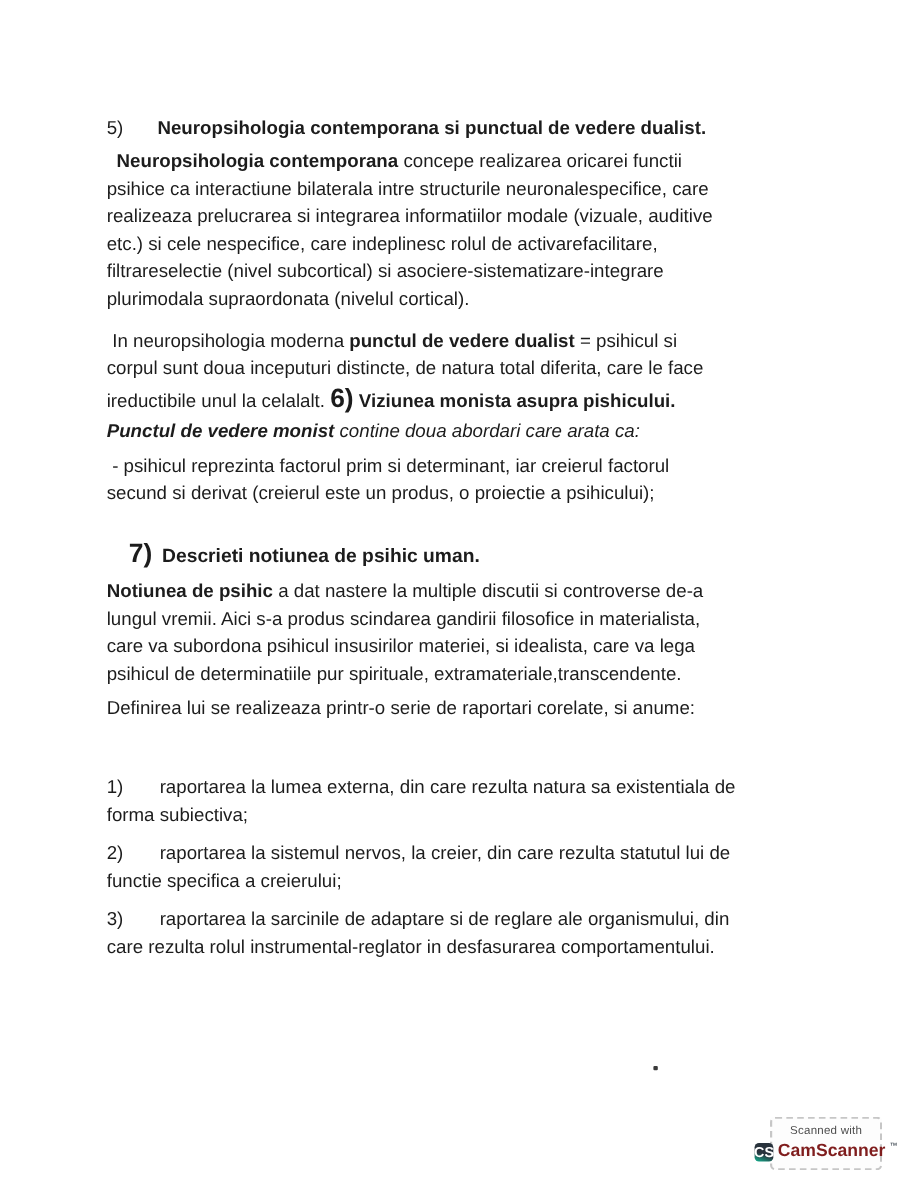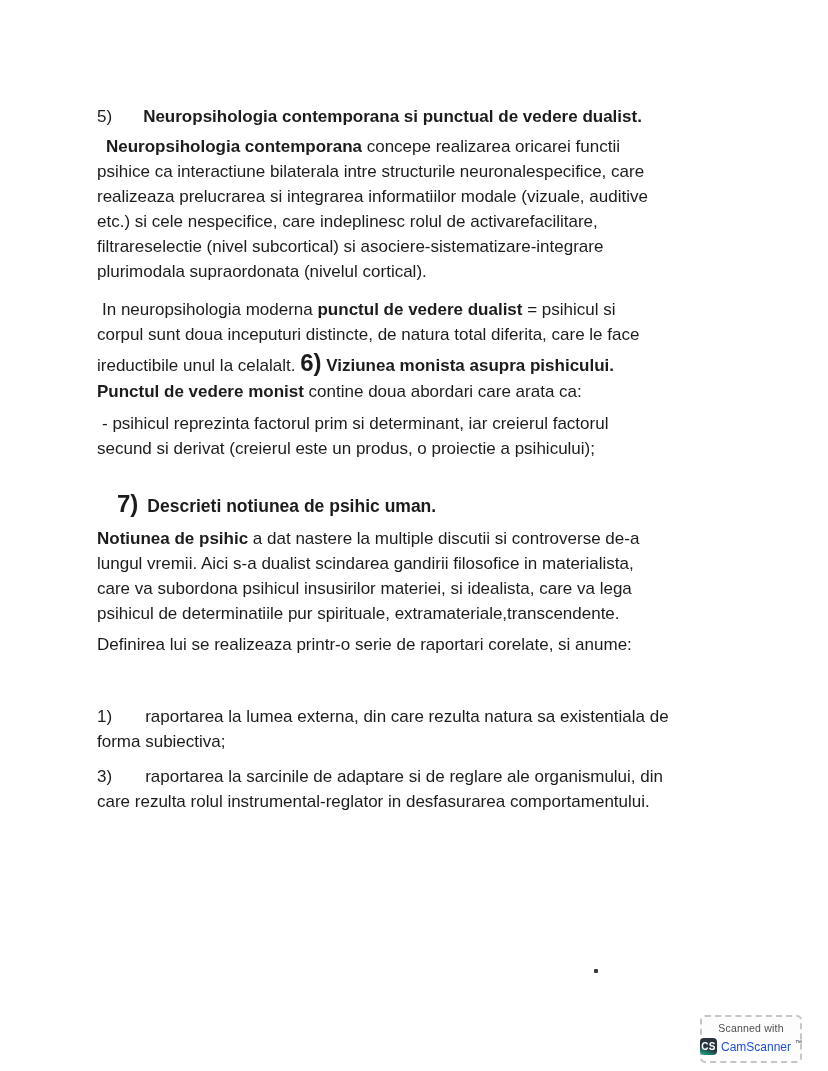--- a/index.html
+++ b/index.html
@@ -22,21 +22,21 @@
   .content p { margin: 0; white-space: pre-wrap; }
   .content span { white-space: pre-wrap; }
   .bold { font-weight: bold; }
   
   .h5 { line-height: 25px; }
   .h5 .qnum { margin-right: 31px; }
   
   .p1 { margin-top: 5px !important; text-indent: 9px; }
   .p2 { margin-top: 13px !important; text-indent: 5px; }
   .big-num { font-size: 24px; line-height: 32px; font-weight: bold; text-indent: 0; }
-  .p2b { margin-top: 0 !important; }
+  .p2b { margin-top: 0 !important; font-style: italic; }
   .p3 { margin-top: 7px !important; text-indent: 5px; }
   .p4 { margin-top: 0 !important; line-height: 47px; text-indent: 18px; }
   .h7 { margin-top: 27px !important; padding-left: 20px; line-height: 34px; }
   .h7 .h7-title { font-weight: bold; font-size: 17.5px; margin-left: 9px; }
   .p5 { margin-top: 2px !important; }
   .p6 { margin-top: 6px !important; }
   .list-item { margin-top: 10px !important; }
   .list-item.first { margin-top: 47px !important; }
   .list-num { margin-right: 33px; }
   
@@ -69,29 +69,29 @@
     gap: 4px;
   }
   .cs-logo {
     display: inline-flex;
     align-items: center;
     justify-content: center;
     width: 17px; height: 17px;
     border-radius: 4px;
     background: linear-gradient(200deg, #28323c 0%, #28323c 58%, #12b793 100%);
     color: #ffffff;
-    font-size: 10px;
+    font-size: 13px;
     font-weight: bold;
     letter-spacing: 0.2px;
     flex: 0 0 auto;
   }
   .brand-name {
-    font-size: 12px;
-    font-weight: 400;
-    color: #1d4ed8;
+    font-size: 16px;
+    font-weight: 700;
+    color: #7f1d1d;
     white-space: nowrap;
   }
   .tm {
     font-size: 7px;
     color: #222d38;
     align-self: flex-start;
     margin-top: 1px;
   }
 </style>
 </head>
@@ -114,29 +114,31 @@
 
   <p class="p2b"><span class="bold">Punctul de vedere monist</span><span> contine doua abordari care arata ca:</span></p>
 
   <p class="p3">- psihicul reprezinta factorul prim si determinant, iar creierul factorul
 secund si derivat (creierul este un produs, o proiectie a psihicului);</p>
 
 
   <p class="h7"><span class="big-num">7)</span><span class="h7-title">Descrieti notiunea de psihic uman.</span></p>
 
   <p class="p5"><span class="bold">Notiunea de psihic</span><span> a dat nastere la multiple discutii si controverse de-a
-lungul vremii. Aici s-a dualist scindarea gandirii filosofice in materialista,
+lungul vremii. Aici s-a produs scindarea gandirii filosofice in materialista,
 care va subordona psihicul insusirilor materiei, si idealista, care va lega
 psihicul de determinatiile pur spirituale, extramateriale,transcendente.</span></p>
 
   <p class="p6">Definirea lui se realizeaza printr-o serie de raportari corelate, si anume:</p>
 
   <p class="list-item first"><span class="list-num">1)</span><span>raportarea la lumea externa, din care rezulta natura sa existentiala de
 forma subiectiva;</span></p>
 
+  <p class="list-item"><span class="list-num">2)</span><span>raportarea la sistemul nervos, la creier, din care rezulta statutul lui de
+functie specifica a creierului;</span></p>
 
   <p class="list-item"><span class="list-num">3)</span><span>raportarea la sarcinile de adaptare si de reglare ale organismului, din
 care rezulta rolul instrumental-reglator in desfasurarea comportamentului.</span></p>
 
 </div>
 
 <div class="speck"></div>
 
 <div class="badge">
   <div class="scanned-with">Scanned with</div>

